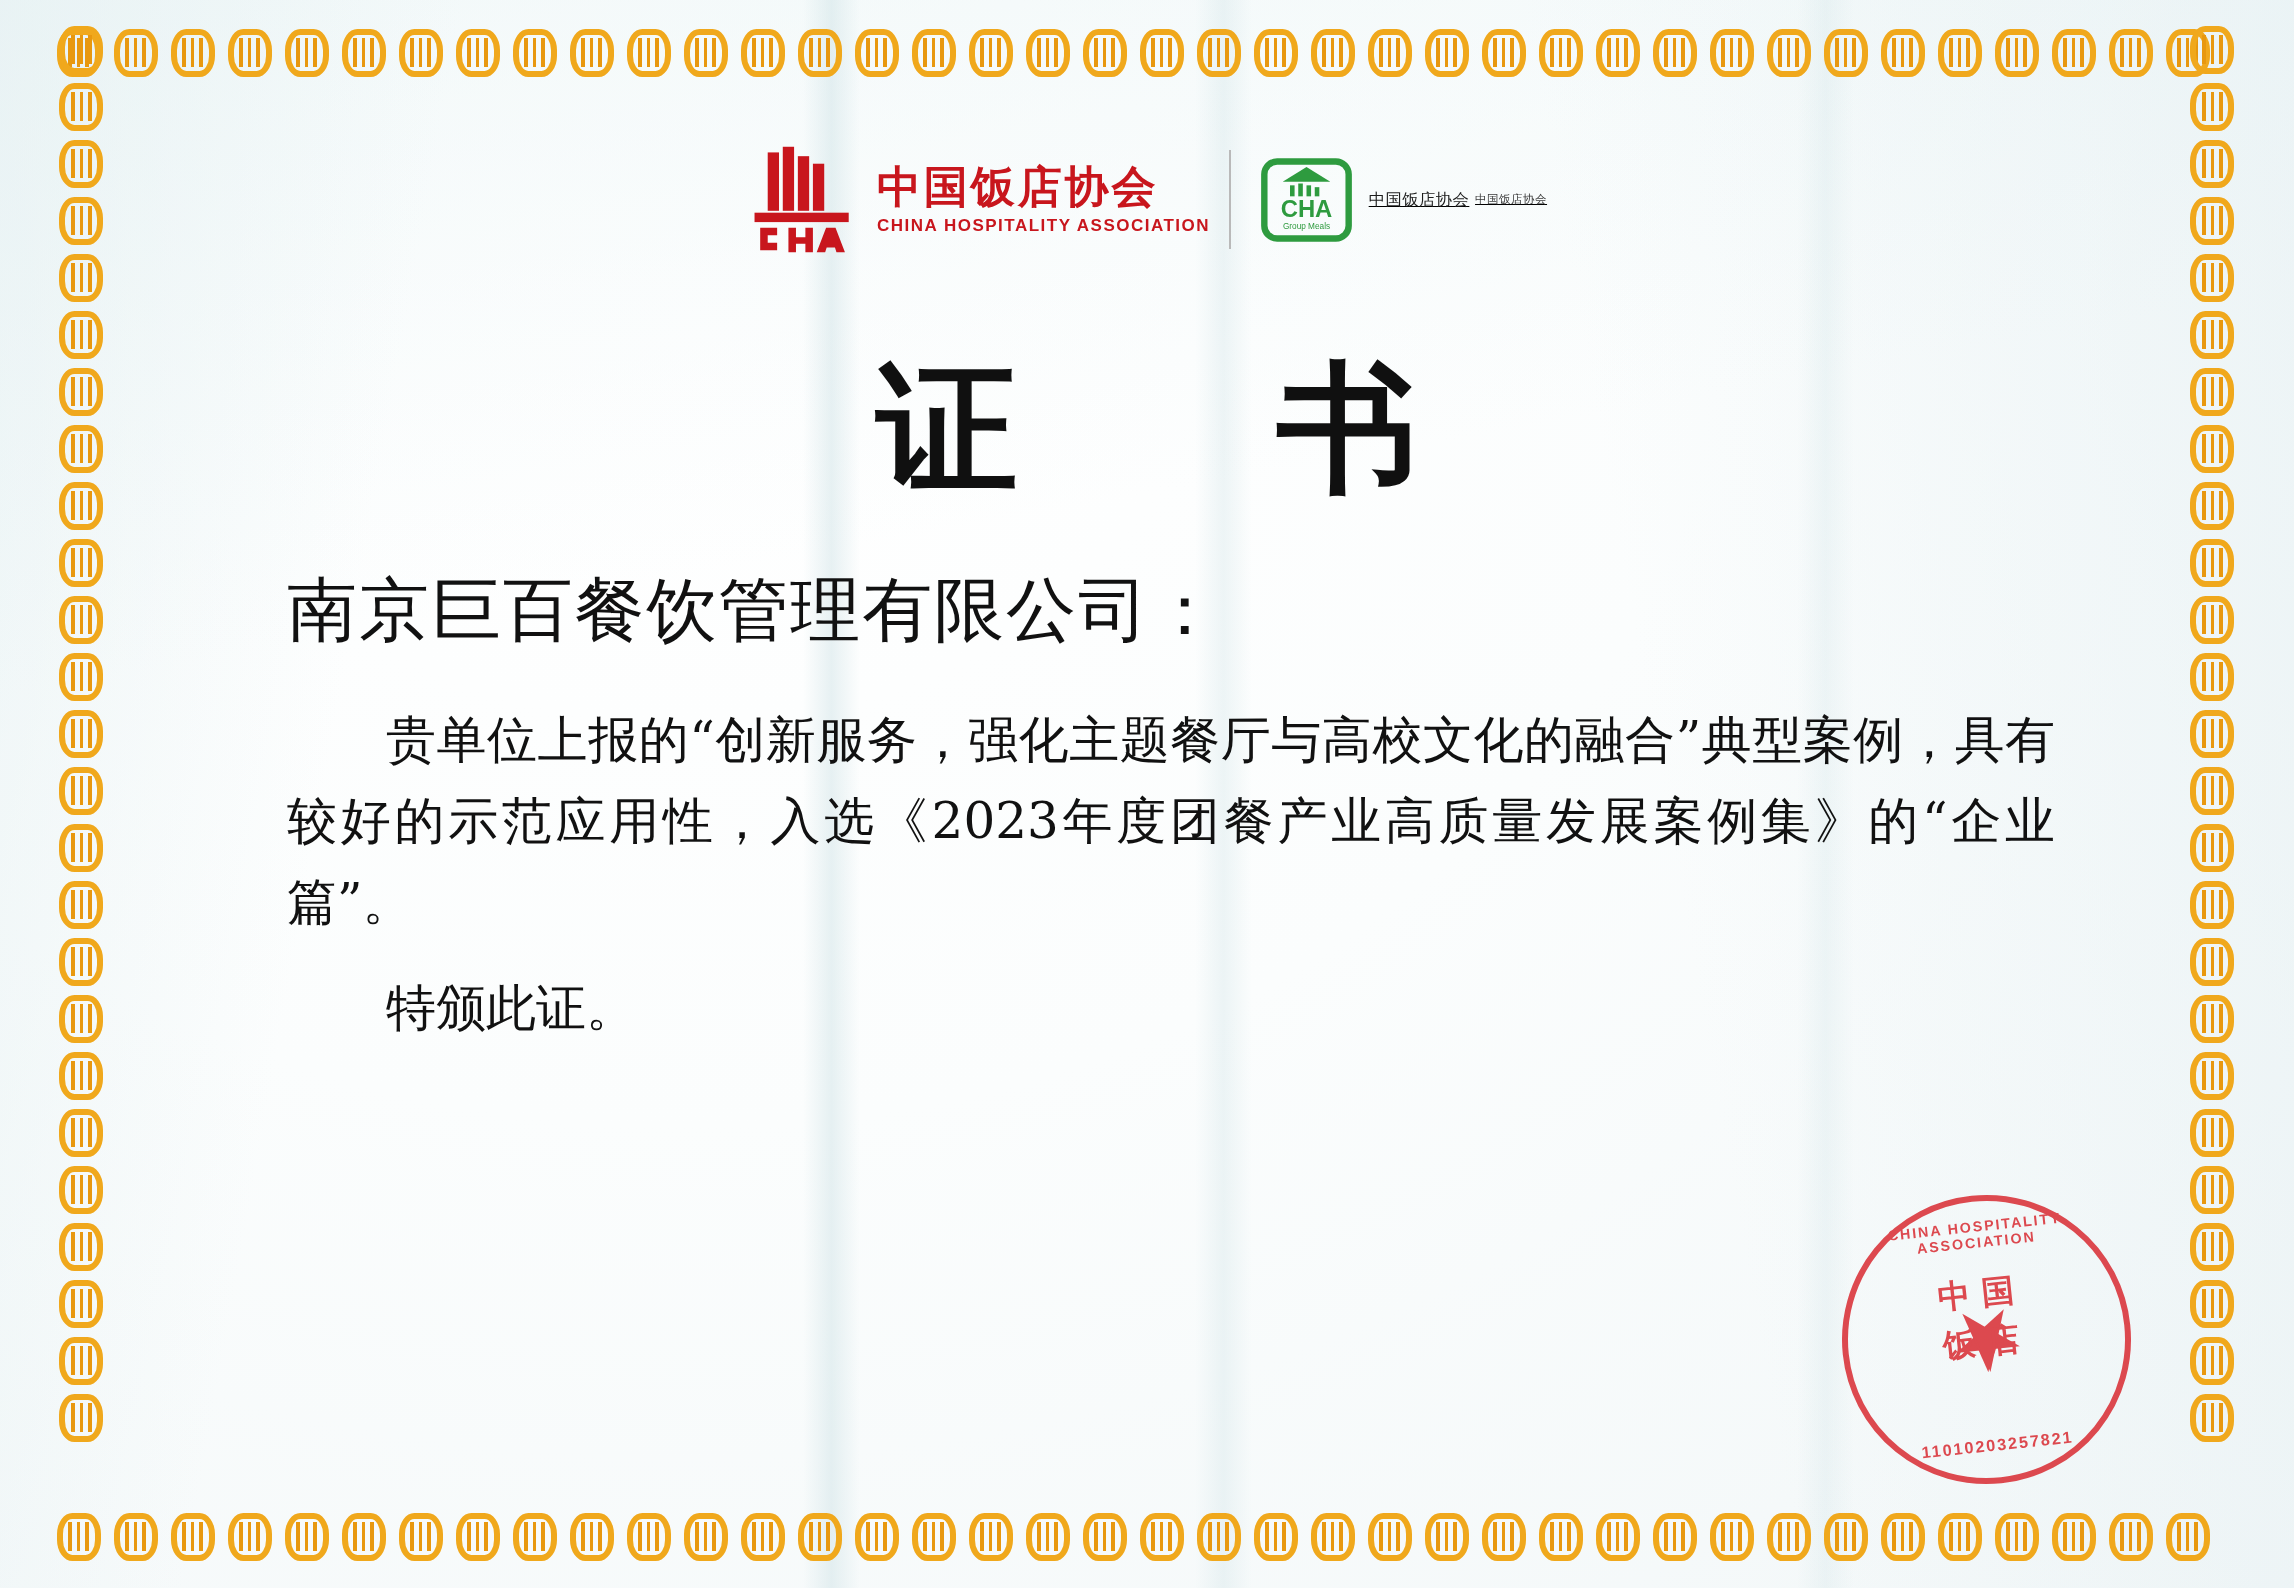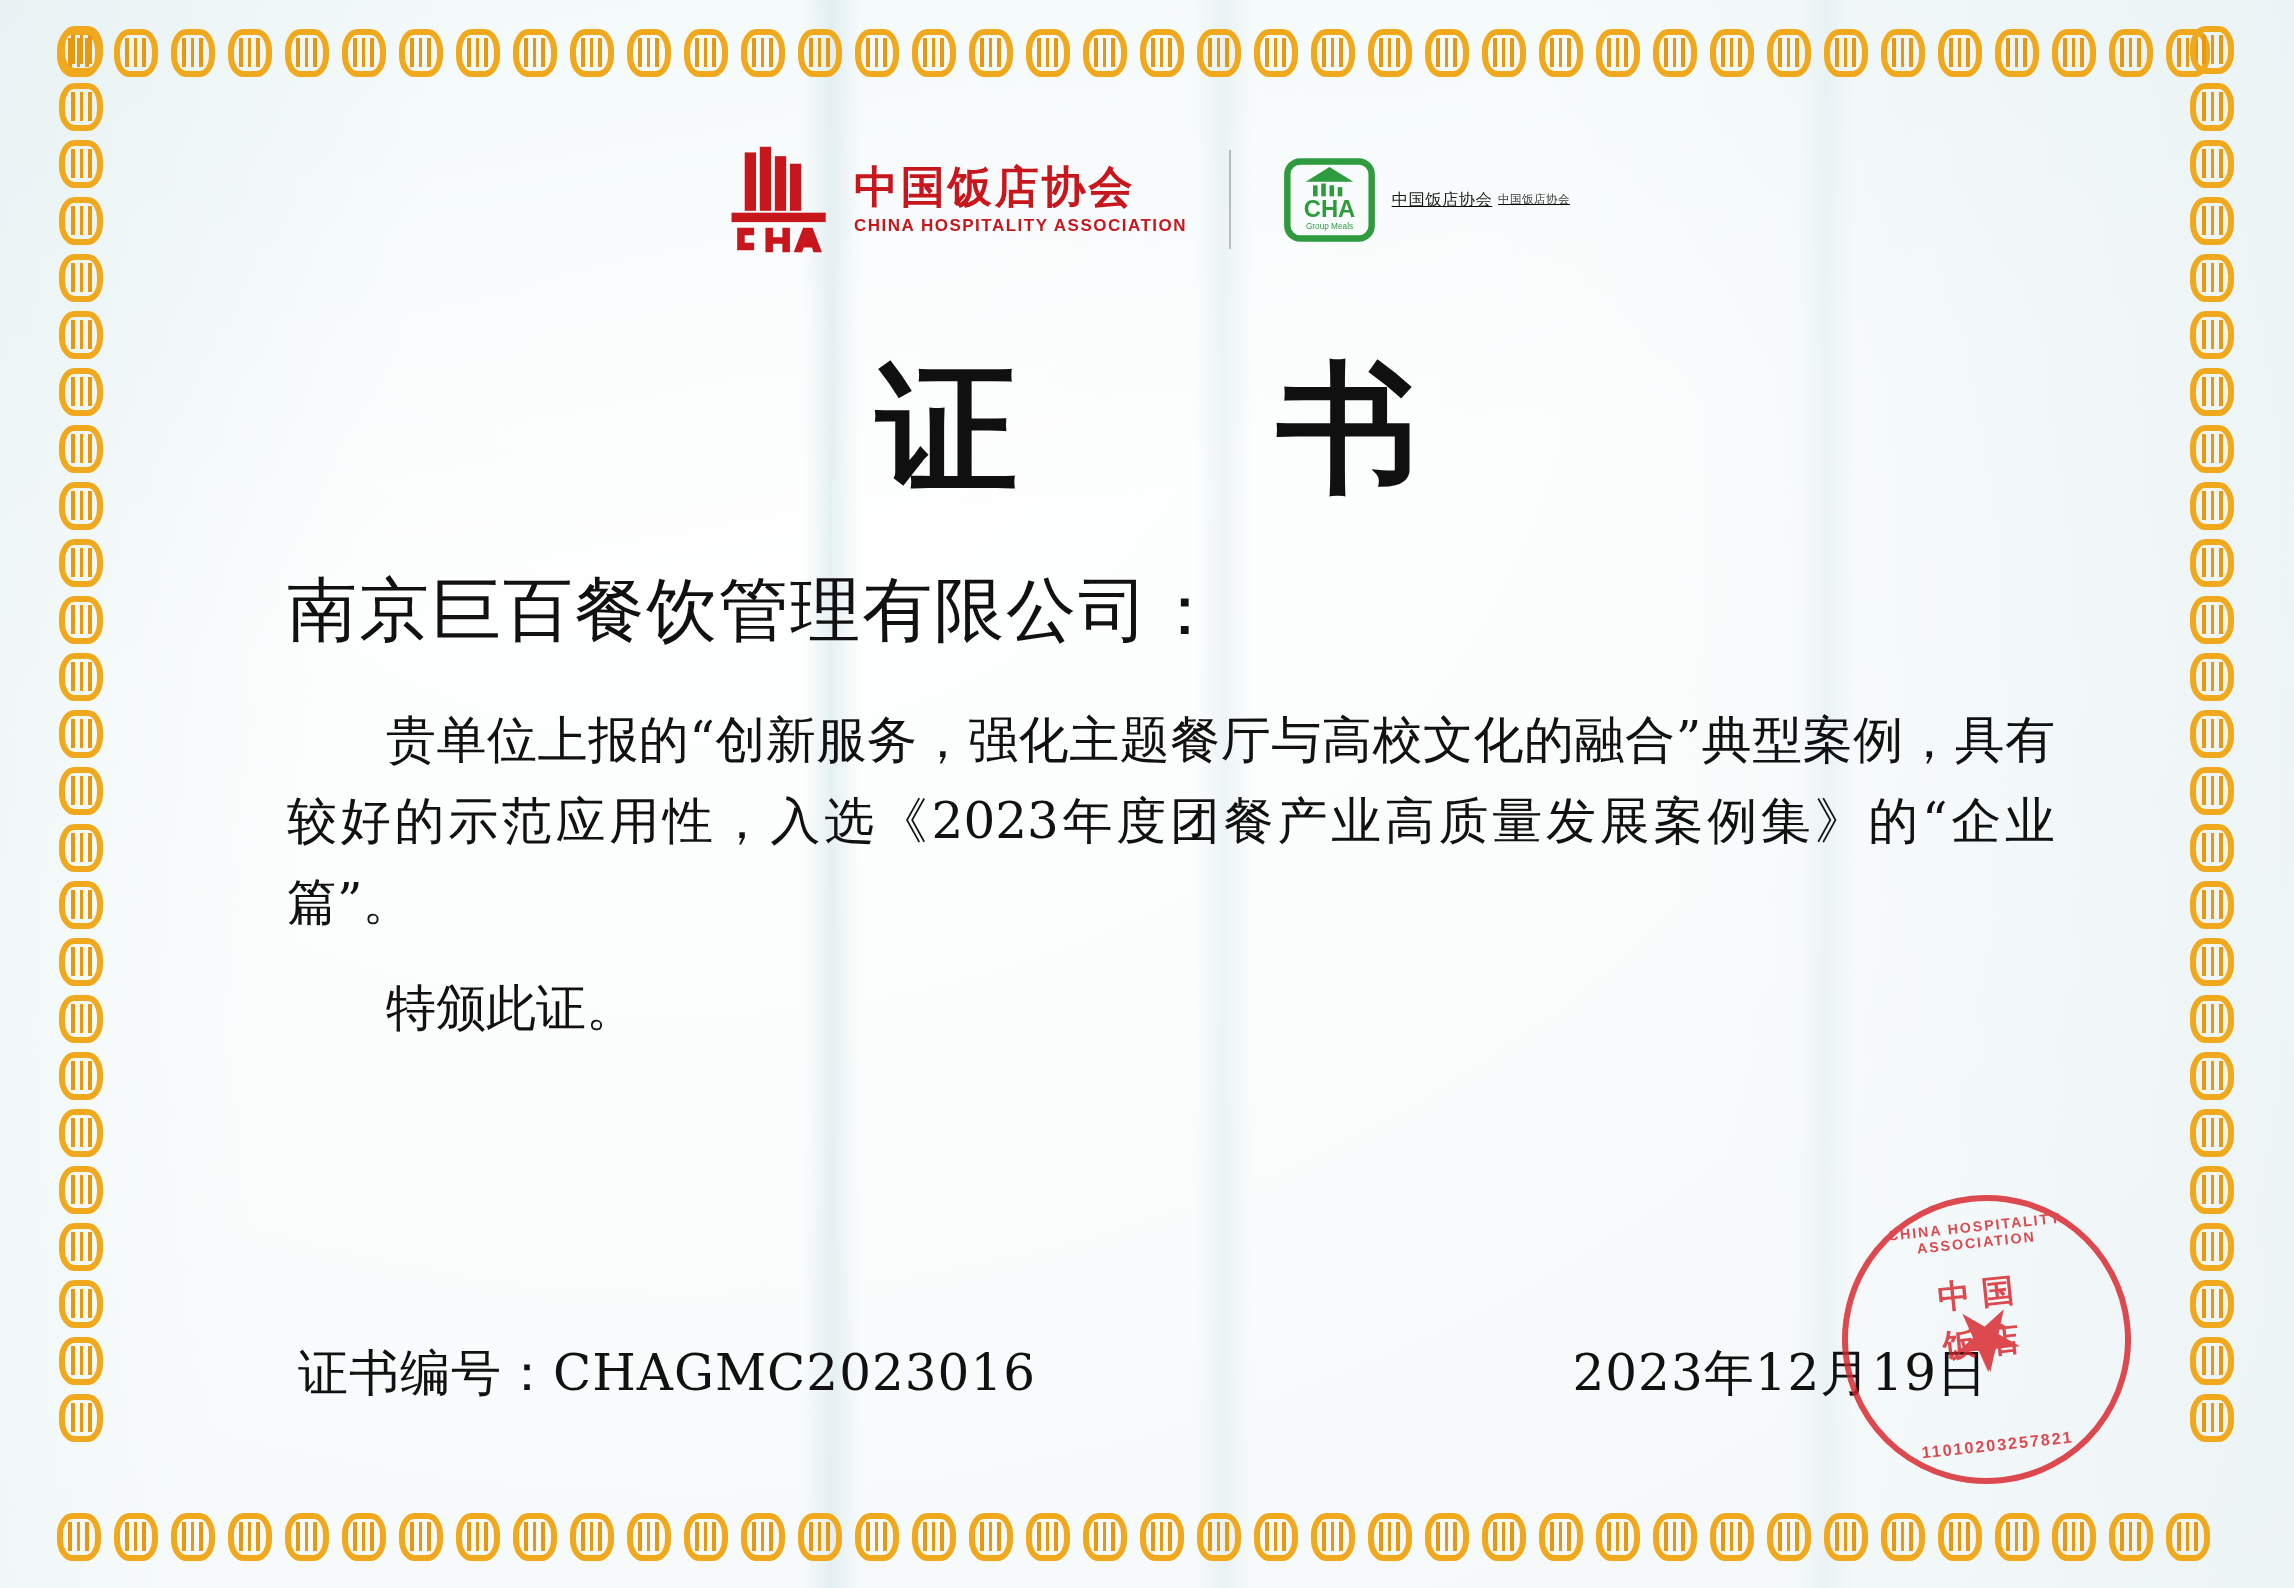--- a/index.html
+++ b/index.html
@@ -98,21 +98,21 @@
 
   
   .header {
     position: absolute;
     top: 143px;
     left: 0;
     right: 0;
     display: flex;
     justify-content: center;
     align-items: center;
-    gap: 42px;
+    gap: 19px;
   }
   .cha-logo-left {
     display: flex;
     align-items: center;
     gap: 17px;
   }
   .cha-mark {
     width: 113px;
     height: 113px;
     position: relative;
@@ -510,26 +510,20 @@
   </div>
 
   <div class="title">证 书</div>
 
   <div class="body-area">
     <div class="recipient">南京巨百餐饮管理有限公司：</div>
     <p class="para">贵单位上报的“创新服务，强化主题餐厅与高校文化的融合”典型案例，具有较好的示范应用性，入选《2023年度团餐产业高质量发展案例集》的“企业篇”。</p>
     <p class="para second">特颁此证。</p>
   </div>
 
-  <div class="footer">
-    <div class="cert-no">
-      <span>证书编号：</span><span>CHAGMC2023016</span>
-    </div>
-    <div class="cert-date">2023年12月19日</div>
-  </div>
 
   <div class="seal">
     <div class="seal-inner">
       <div class="seal-en">CHINA HOSPITALITY ASSOCIATION</div>
       <div class="seal-star"></div>
       <div class="seal-cn">中国</div>
       <div class="seal-cn2">饭店</div>
       <div class="seal-code">11010203257821</div>
     </div>
   </div>

